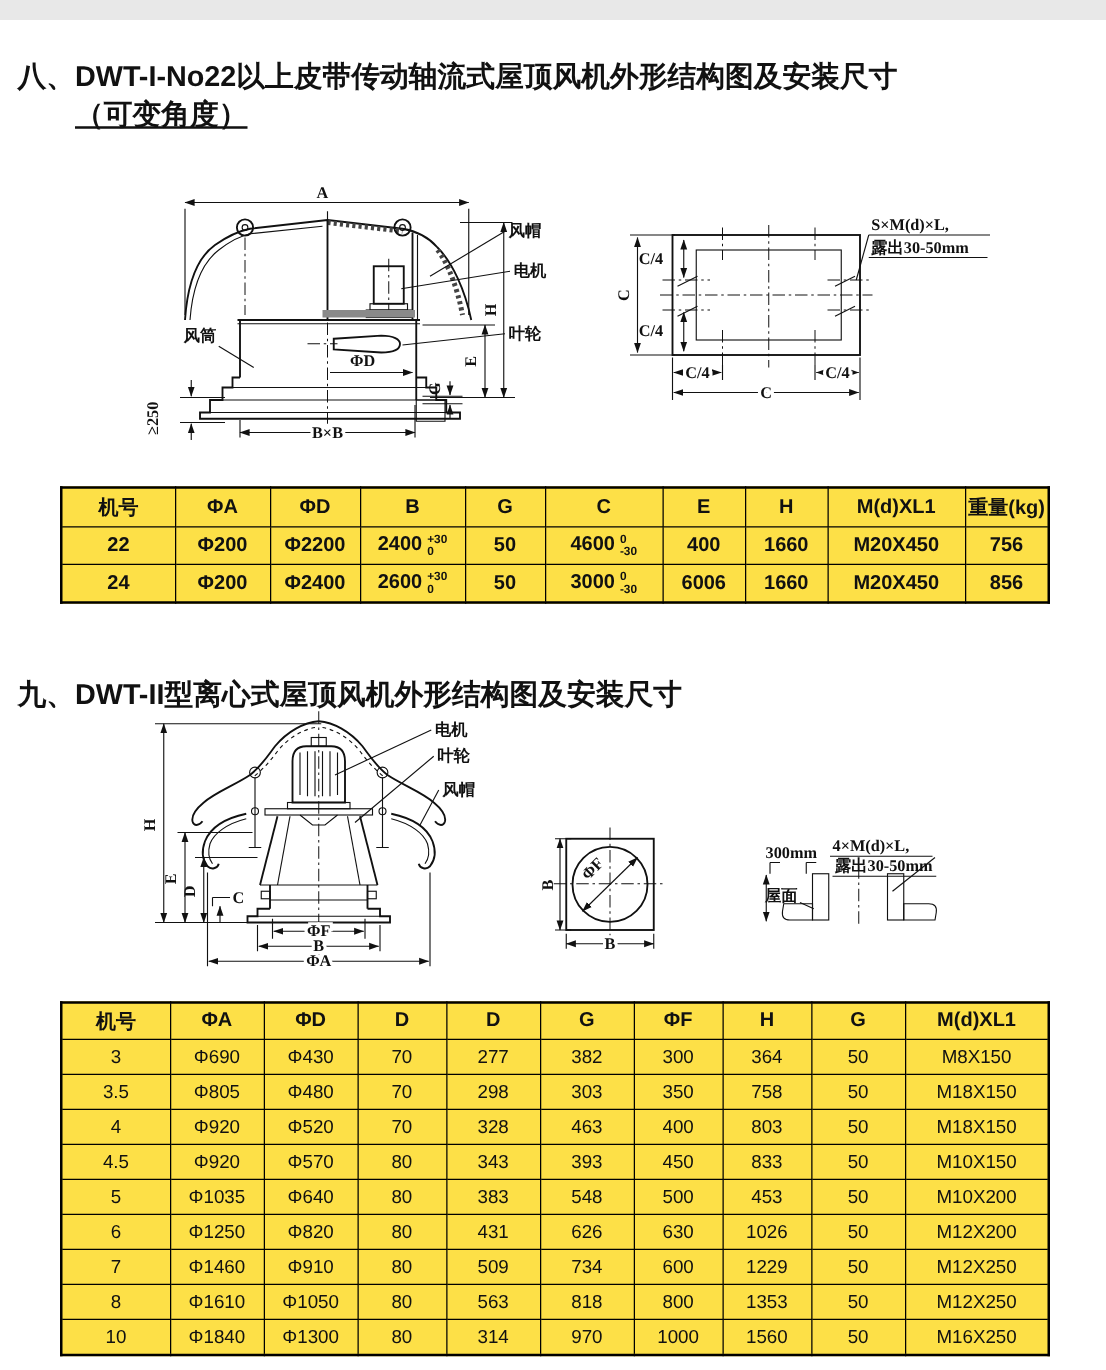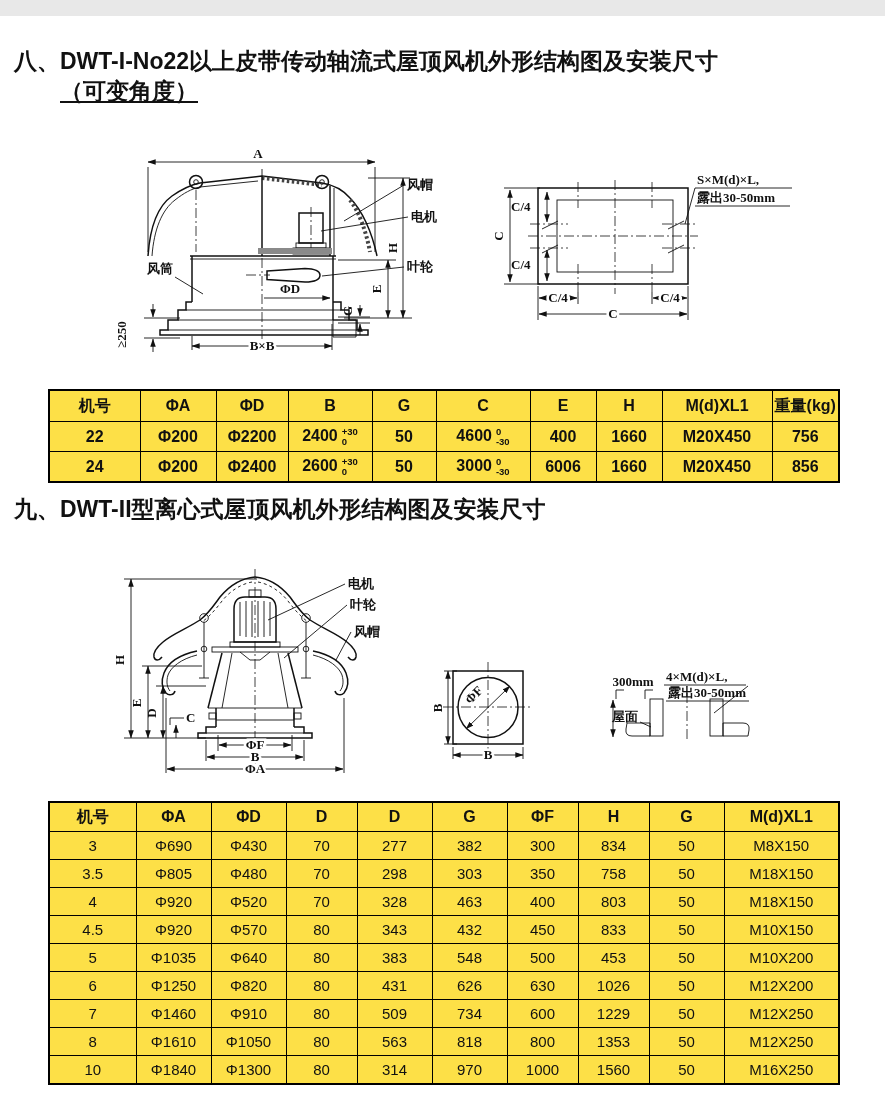--- a/index.html
+++ b/index.html
@@ -1,21 +1,21 @@
 <!DOCTYPE html>
 <html><head>
 <meta charset="utf-8">
 <style>
   html,body{margin:0;padding:0;background:#e8e8e8;}
   .page{position:relative;width:885px;height:1096px;background:#ffffff;margin:16px auto;
         font-family:"Liberation Sans",sans-serif;color:#111;overflow:hidden;}
   
   .h8{position:absolute;left:14px;top:30px;font-size:23px;font-weight:bold;line-height:30px;}
   .h8 .l2{padding-left:46px;text-decoration:underline;}
-  .h9{position:absolute;left:14px;top:478px;font-size:23px;font-weight:bold;line-height:30px;}
+  .h9{position:absolute;left:14px;top:524px;font-size:23px;font-weight:bold;line-height:30px;}
   
   .band{position:absolute;left:0;}
   #band1{top:118px;} #band2{top:545px;}
   svg text{font-family:"Liberation Serif",serif;font-weight:bold;fill:#111;}
   .dt{font-size:13px;}
   .cn{font-size:13px;}
   .ko{font-size:13px;paint-order:stroke;stroke:#fff;stroke-width:5px;}
   .t{stroke:#111;stroke-width:0.9;fill:none;}
   .m{stroke:#111;stroke-width:1.5;fill:none;}
   .cl{stroke:#111;stroke-width:0.8;fill:none;stroke-dasharray:10 3 2 3;}
@@ -415,21 +415,21 @@
       </thead>
       <tbody>
         <tr>
           <td><span>3</span></td>
           <td><span>Φ690</span></td>
           <td><span>Φ430</span></td>
           <td><span>70</span></td>
           <td><span>277</span></td>
           <td><span>382</span></td>
           <td><span>300</span></td>
-          <td><span>834</span></td>
+          <td><span>364</span></td>
           <td><span>50</span></td>
           <td><span>M8X150</span></td>
         </tr>
         <tr>
           <td><span>3.5</span></td>
           <td><span>Φ805</span></td>
           <td><span>Φ480</span></td>
           <td><span>70</span></td>
           <td><span>298</span></td>
           <td><span>303</span></td>
@@ -449,21 +449,21 @@
           <td><span>803</span></td>
           <td><span>50</span></td>
           <td><span>M18X150</span></td>
         </tr>
         <tr>
           <td><span>4.5</span></td>
           <td><span>Φ920</span></td>
           <td><span>Φ570</span></td>
           <td><span>80</span></td>
           <td><span>343</span></td>
-          <td><span>432</span></td>
+          <td><span>393</span></td>
           <td><span>450</span></td>
           <td><span>833</span></td>
           <td><span>50</span></td>
           <td><span>M10X150</span></td>
         </tr>
         <tr>
           <td><span>5</span></td>
           <td><span>Φ1035</span></td>
           <td><span>Φ640</span></td>
           <td><span>80</span></td>

